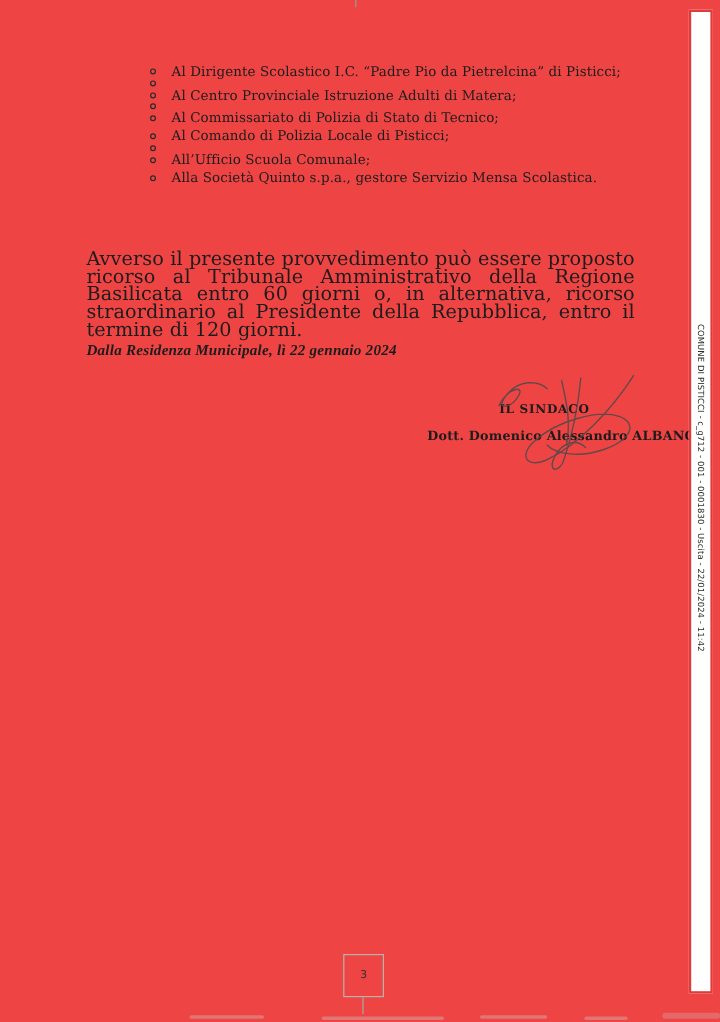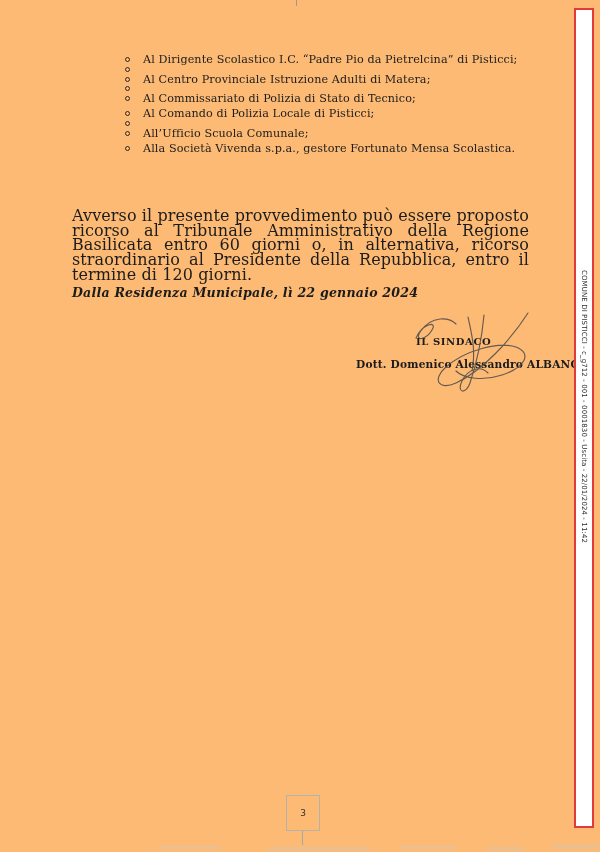--- a/index.html
+++ b/index.html
@@ -6,21 +6,21 @@
   html, body { width: 600px; height: 852px; }
   body {
     font-family: "DejaVu Serif", "Liberation Serif", serif;
     background: #ffffff;
     position: relative;
     overflow: hidden;
     color: #1c1c1c;
   }
   .page {
     position: absolute; inset: 0;
-    background: #fdba74;
+    background: #ef4444;
   }
 
   
   .tick-top {
     position: absolute; left: 296px; top: 0; width: 1px; height: 6px;
     background: #9a9a9a;
   }
   .tick-bottom {
     position: absolute; left: 302px; top: 831px; width: 1px; height: 14px;
     background: #a8a8a2;
@@ -63,20 +63,21 @@
     letter-spacing: .1px;
   }
 
   
   .dateline {
     position: absolute; left: 72px; top: 285px;
     font-size: 12.6px;
     font-weight: bold;
     font-style: italic;
     letter-spacing: .2px;
+    font-family: Liberation Serif, serif;
   }
 
   
   .sig-role {
     position: absolute; left: 416px; top: 336px;
     font-size: 10px; font-weight: bold; letter-spacing: .6px;
   }
   .sig-name {
     position: absolute; left: 356px; top: 358px;
     font-size: 10.6px; font-weight: bold; letter-spacing: .2px;
@@ -142,21 +143,21 @@
       </li>
     <li>
         <span class="bullet"></span>
       </li>
     <li>
         <span class="bullet"></span>
         <span>All’Ufficio Scuola Comunale;</span>
       </li>
     <li>
         <span class="bullet"></span>
-        <span>Alla Società Vivenda s.p.a., gestore Fortunato Mensa Scolastica.</span>
+        <span>Alla Società Quinto s.p.a., gestore Servizio Mensa Scolastica.</span>
       </li>
   </ul>
 
   <p class="appeal">Avverso il presente provvedimento può essere proposto ricorso al Tribunale Amministrativo della Regione Basilicata entro 60 giorni o, in alternativa, ricorso straordinario al Presidente della Repubblica, entro il termine di 120 giorni.</p>
 
   <p class="dateline">Dalla Residenza Municipale, lì 22 gennaio 2024</p>
 
   <div class="sig-role">IL SINDACO</div>
   <div class="sig-name">Dott. Domenico Alessandro ALBANO</div>
 

